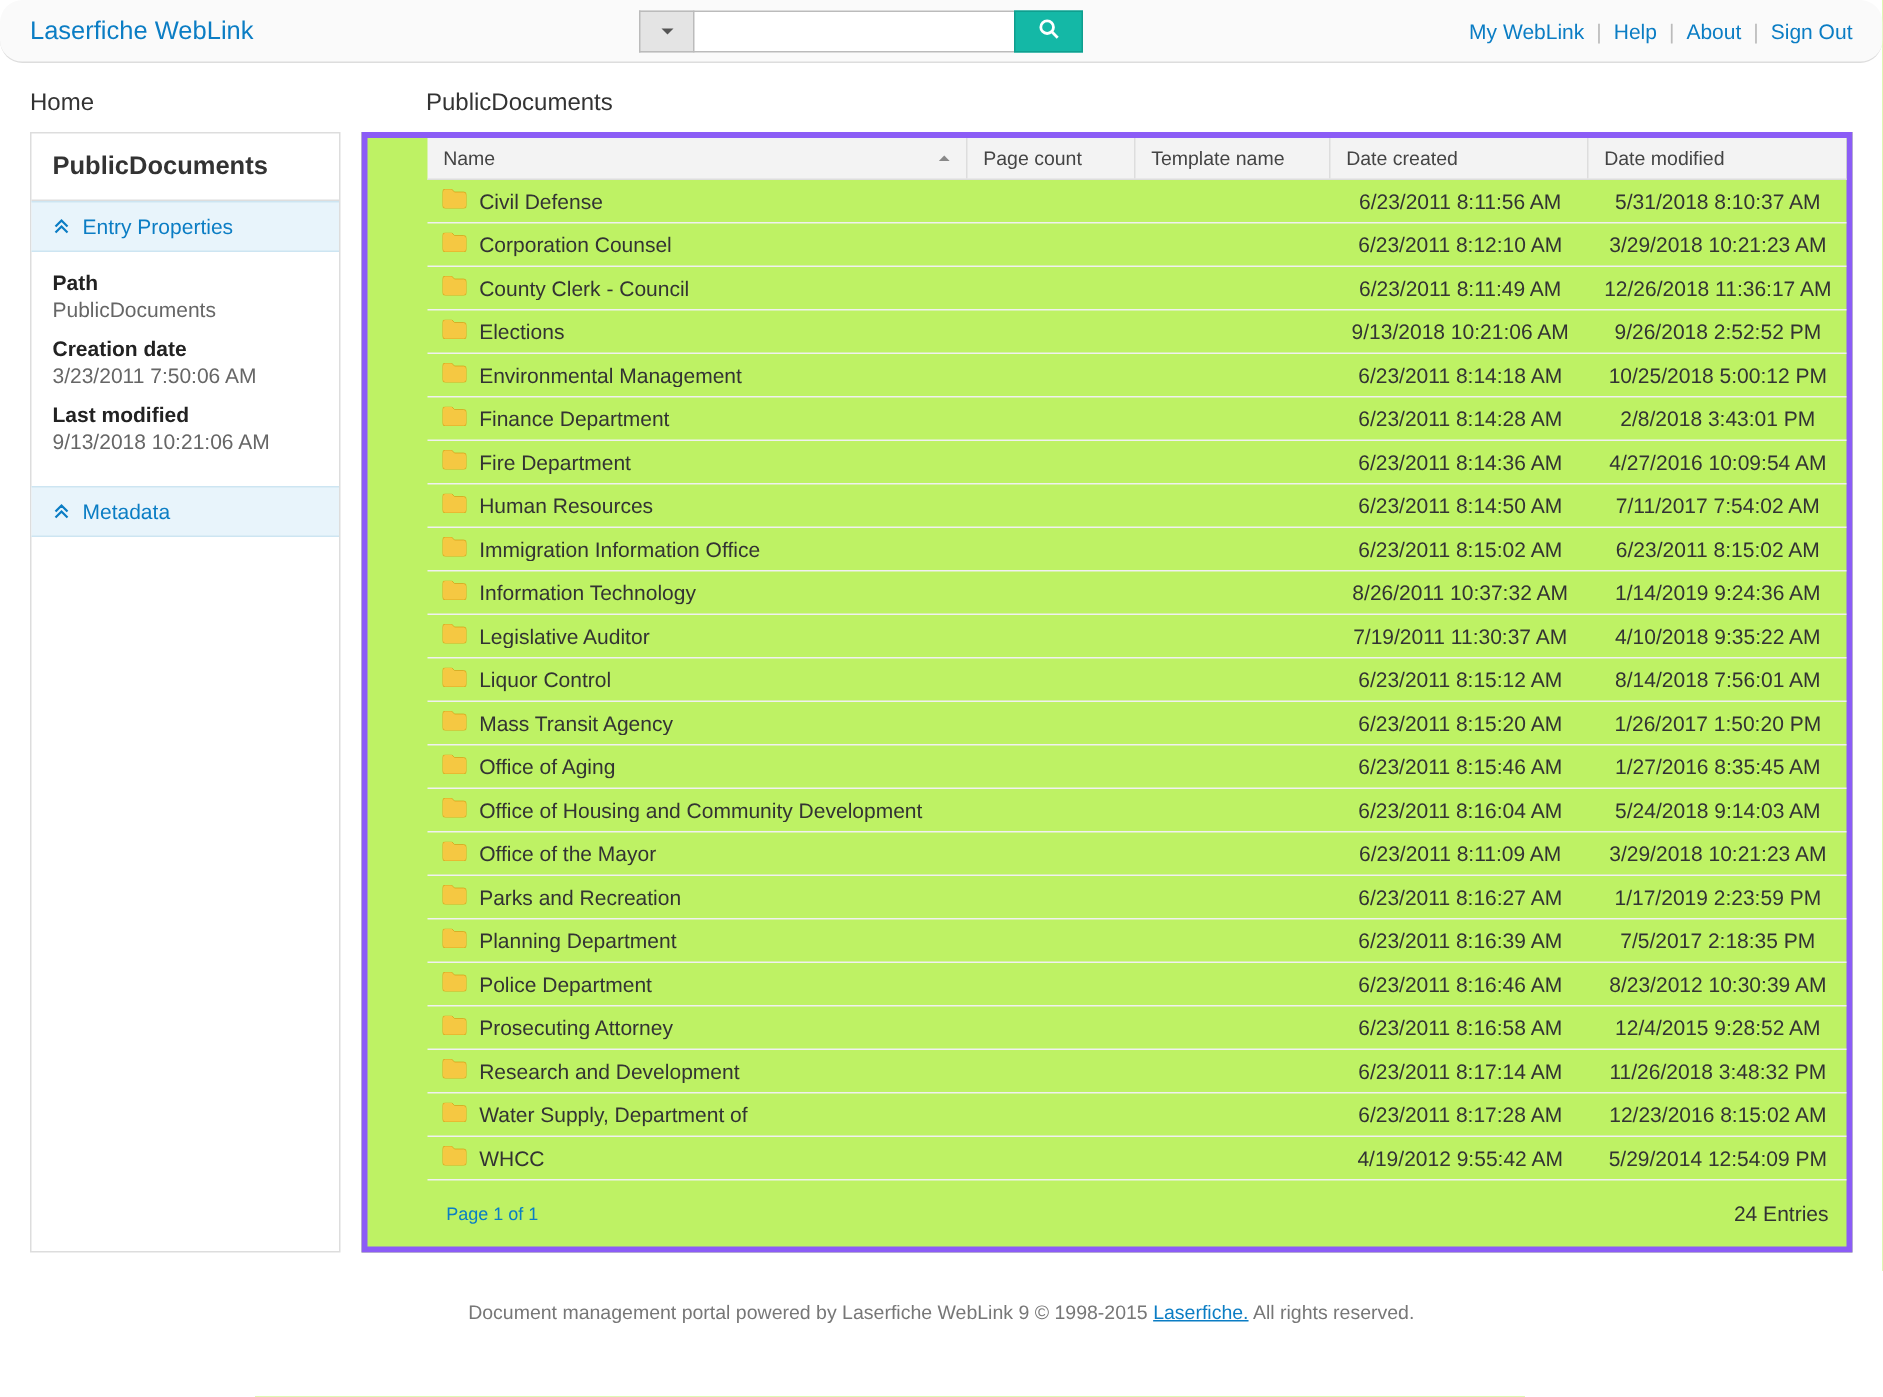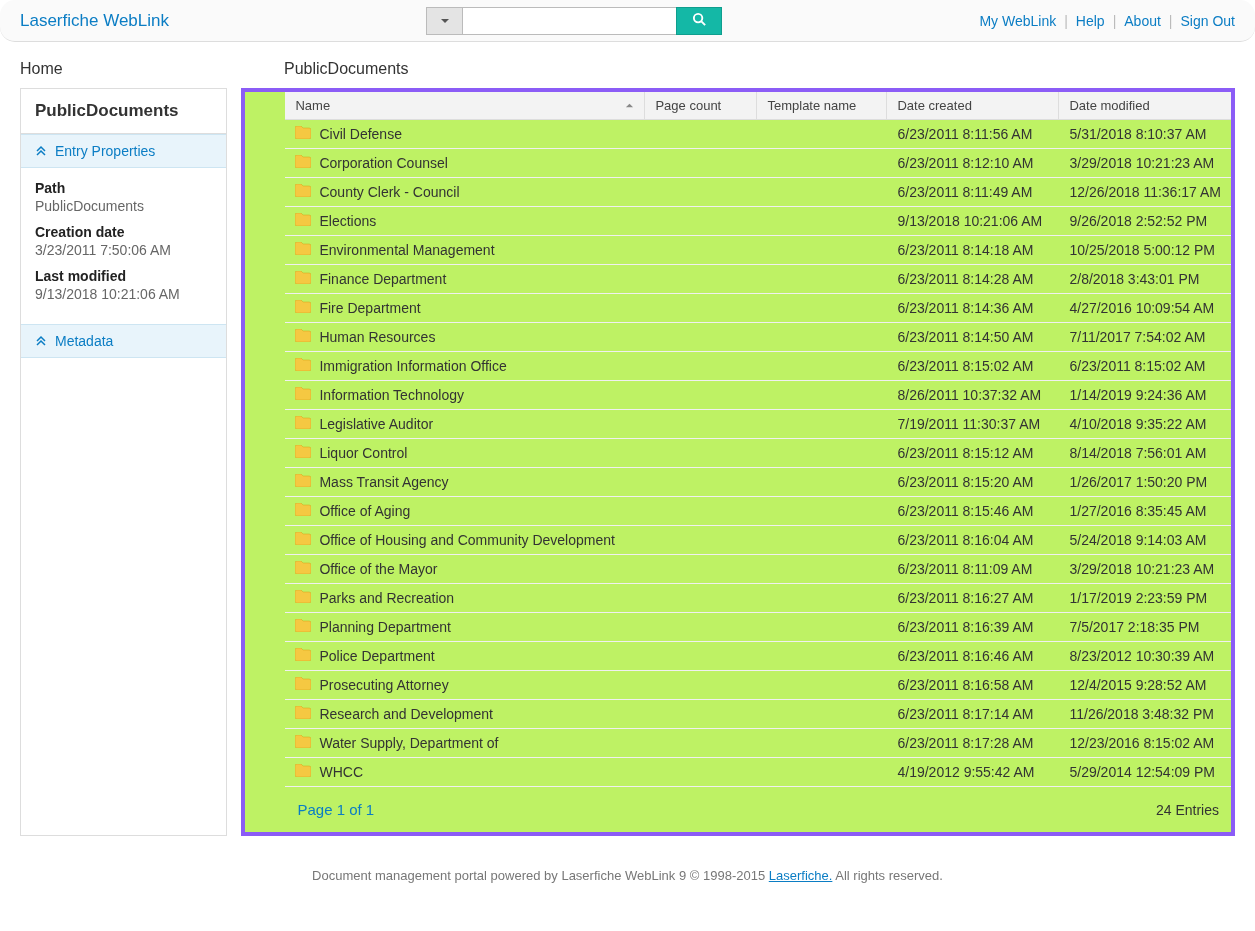--- a/index.html
+++ b/index.html
@@ -44,27 +44,27 @@
 .tbl-header .col:last-child { border-right:none; }
 .sort-arrow { margin-left:auto; }
 .sort-arrow svg { width:9px; height:9px; fill:#888; }
 
 .col-name { width:360px; }
 .col-pages { width:112px; }
 .col-template { width:130px; }
 .col-created { width:172px; }
 .col-modified { flex:1; }
 
-.tbl-row { display:flex; height:29px; align-items:center; border-bottom:1px solid #f0f0f0; cursor:pointer; }
+.tbl-row { display:flex; height:29px; align-items:center; border-bottom:1px solid #f0f0f0; cursor:pointer;text-align:center; }
 .tbl-row .col { padding:0 10px; font-size:14px; color:#333; white-space:nowrap; overflow:hidden; text-overflow:ellipsis; }
 .folder-name-cell { display:flex; align-items:center; gap:8px; }
 .folder-icon { width:16px; height:13px; flex-shrink:0; }
 
 .tbl-footer { display:flex; align-items:center; justify-content:space-between; padding:14px 12px; }
-.page-info { color:#0b7dc4; font-size:15px; }
+.page-info { color:#0b7dc4; font-size:12px; }
 .entry-count { color:#333; font-size:14px; }
 
 
 .footer { text-align:center; padding:12px; font-size:13px; color:#777; }
 .footer a { color:#0b7dc4; text-decoration:underline; }
 </style>
 </head>
 <body>
 
 <div class="header">

